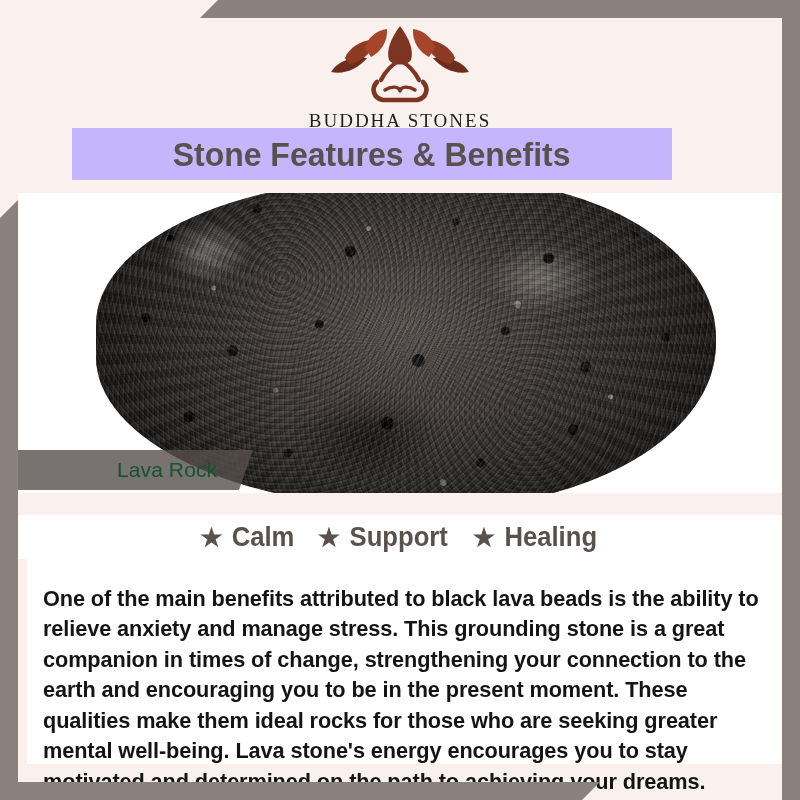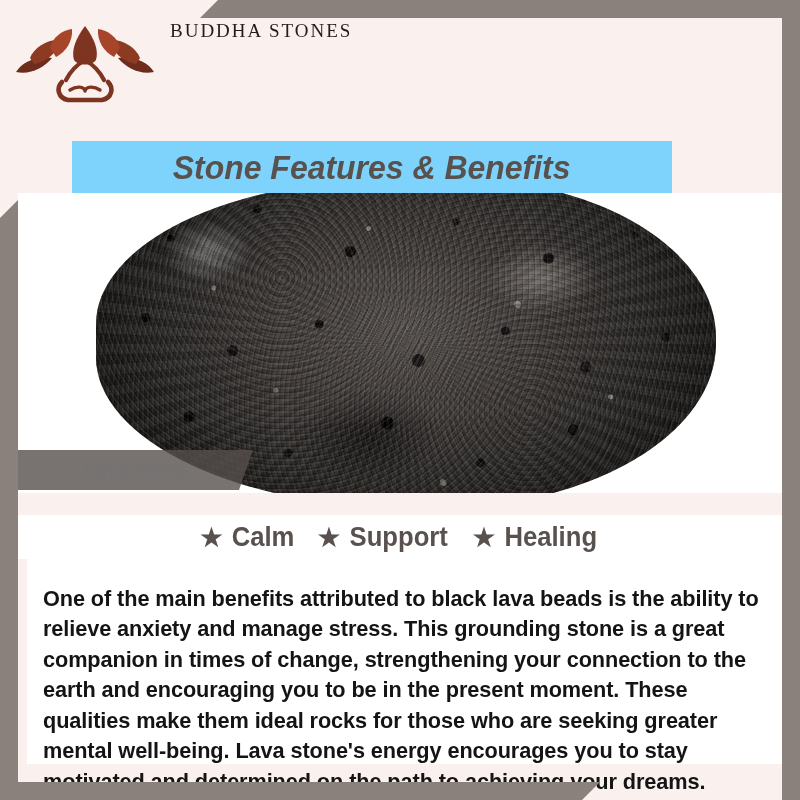--- a/index.html
+++ b/index.html
@@ -26,37 +26,36 @@
     clip-path:polygon(0 18px,100% 0,100% 100%,0 100%);
   }
   .frame-bottom{
     left:0;bottom:0;width:600px;height:18px;
     clip-path:polygon(0 0,100% 0,calc(100% - 18px) 100%,0 100%);
   }
 
   
   .logo-wrap{
     position:absolute;top:18px;left:0;right:0;height:122px;
-    display:flex;flex-direction:row;justify-content:flex-start;
+    display:flex;flex-direction:column;align-items:center;justify-content:flex-start;
     z-index:20;
   }
   .logo-mark{width:170px;height:86px;display:block;margin-top:4px;}
   .logo-word{
     font-family:"Liberation Serif",serif;
     font-size:19px;letter-spacing:2.0px;color:#221d1b;
     margin-top:2px;white-space:nowrap;font-weight:400;
   }
 
   
   .title-banner{
-    position:absolute;top:141px;left:72px;width:600px;height:52px;
-    background:#7dd3fc;
+    position:absolute;top:128px;left:72px;width:600px;height:52px;
+    background:#c4b5fd;
     display:flex;align-items:center;justify-content:center;
     z-index:25;
-    font-style:italic;
   }
   .title-text{
     font-family:"Liberation Sans Narrow","Liberation Sans",sans-serif;
     font-weight:bold;font-size:34px;color:#59514e;
     letter-spacing:0px;white-space:nowrap;
     transform:scaleX(0.94);
   }
 
   
   .photo{
@@ -112,22 +111,22 @@
 
   
   .caption-bar{
     position:absolute;top:450px;left:18px;width:235px;height:40px;
     background:rgba(86,79,76,.80);
     display:flex;align-items:center;
     z-index:30;
     clip-path:polygon(0 0,100% 0,calc(100% - 14px) 100%,0 100%);
   }
   .caption-text{
-    color:#737373;font-size:21px;font-weight:400;
-    padding-left:66px;white-space:nowrap;letter-spacing:.1px;
+    color:#14532d;font-size:21px;font-weight:400;
+    padding-left:99px;white-space:nowrap;letter-spacing:.1px;
   }
 
   
   .band-cream{
     position:absolute;left:18px;top:493px;width:764px;height:22px;
     background:#faf0ee;z-index:12;
   }
   .benefits{
     position:absolute;left:18px;top:515px;width:764px;height:44px;
     background:#ffffff;

